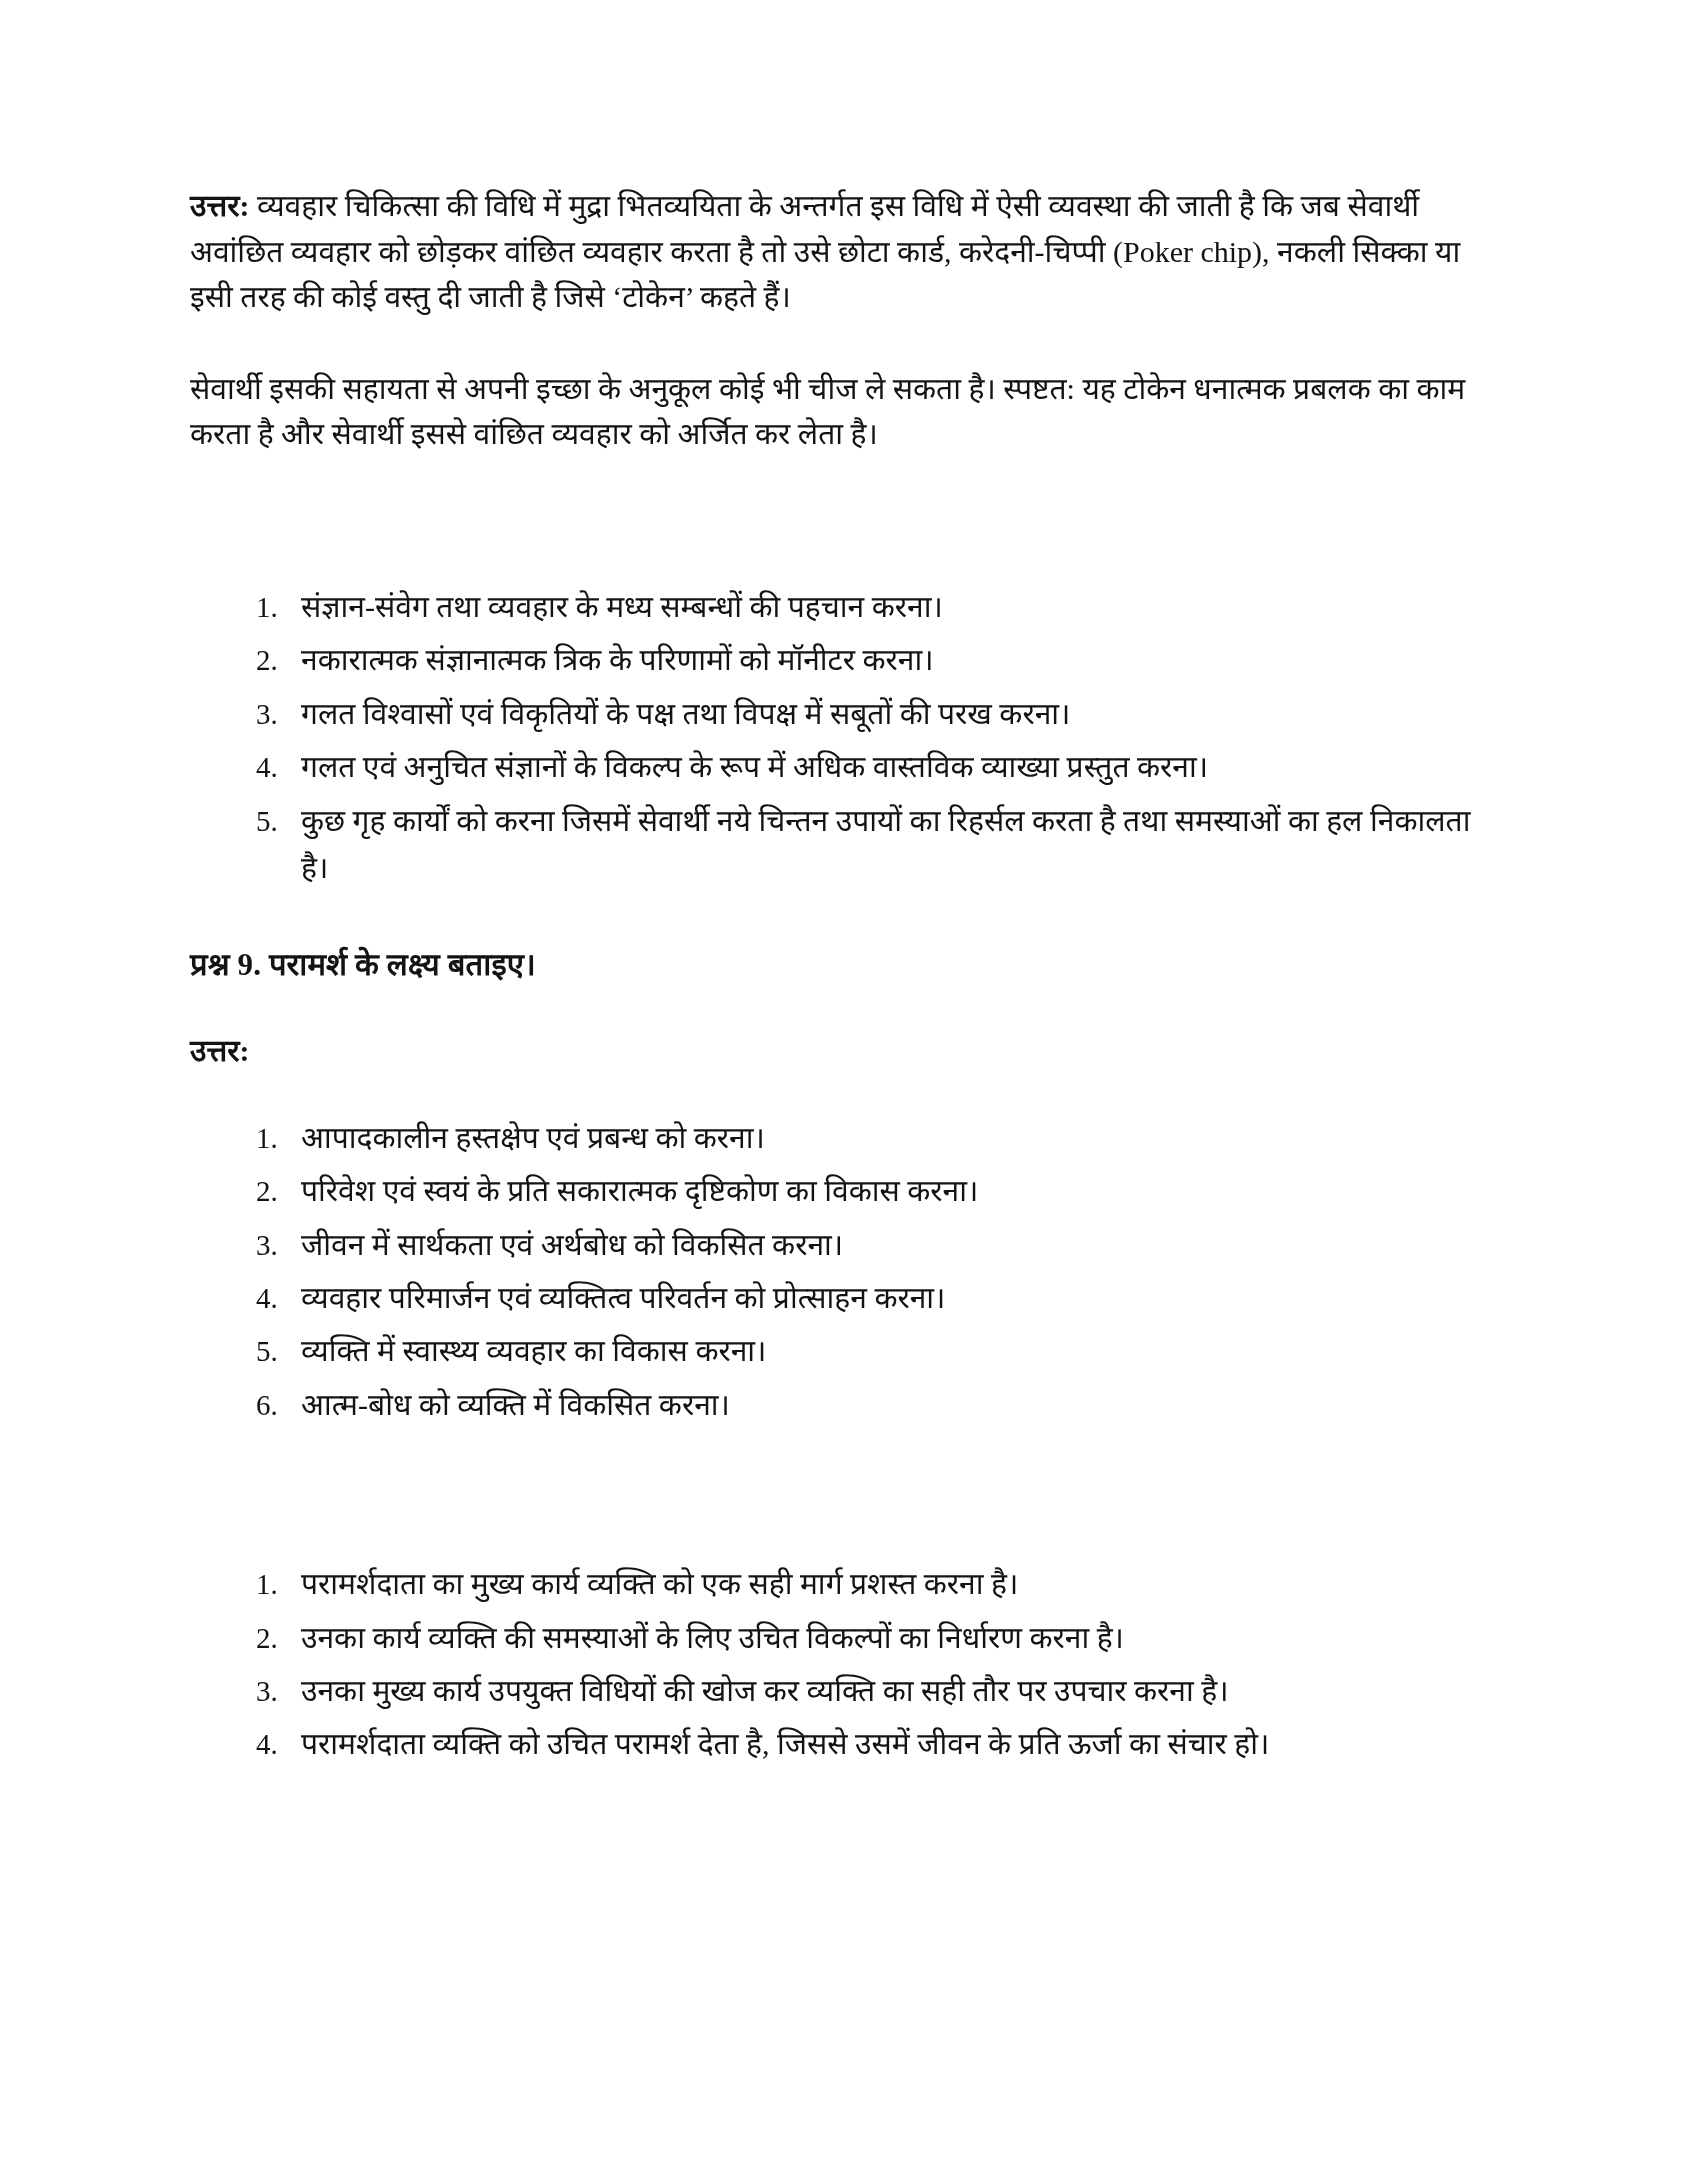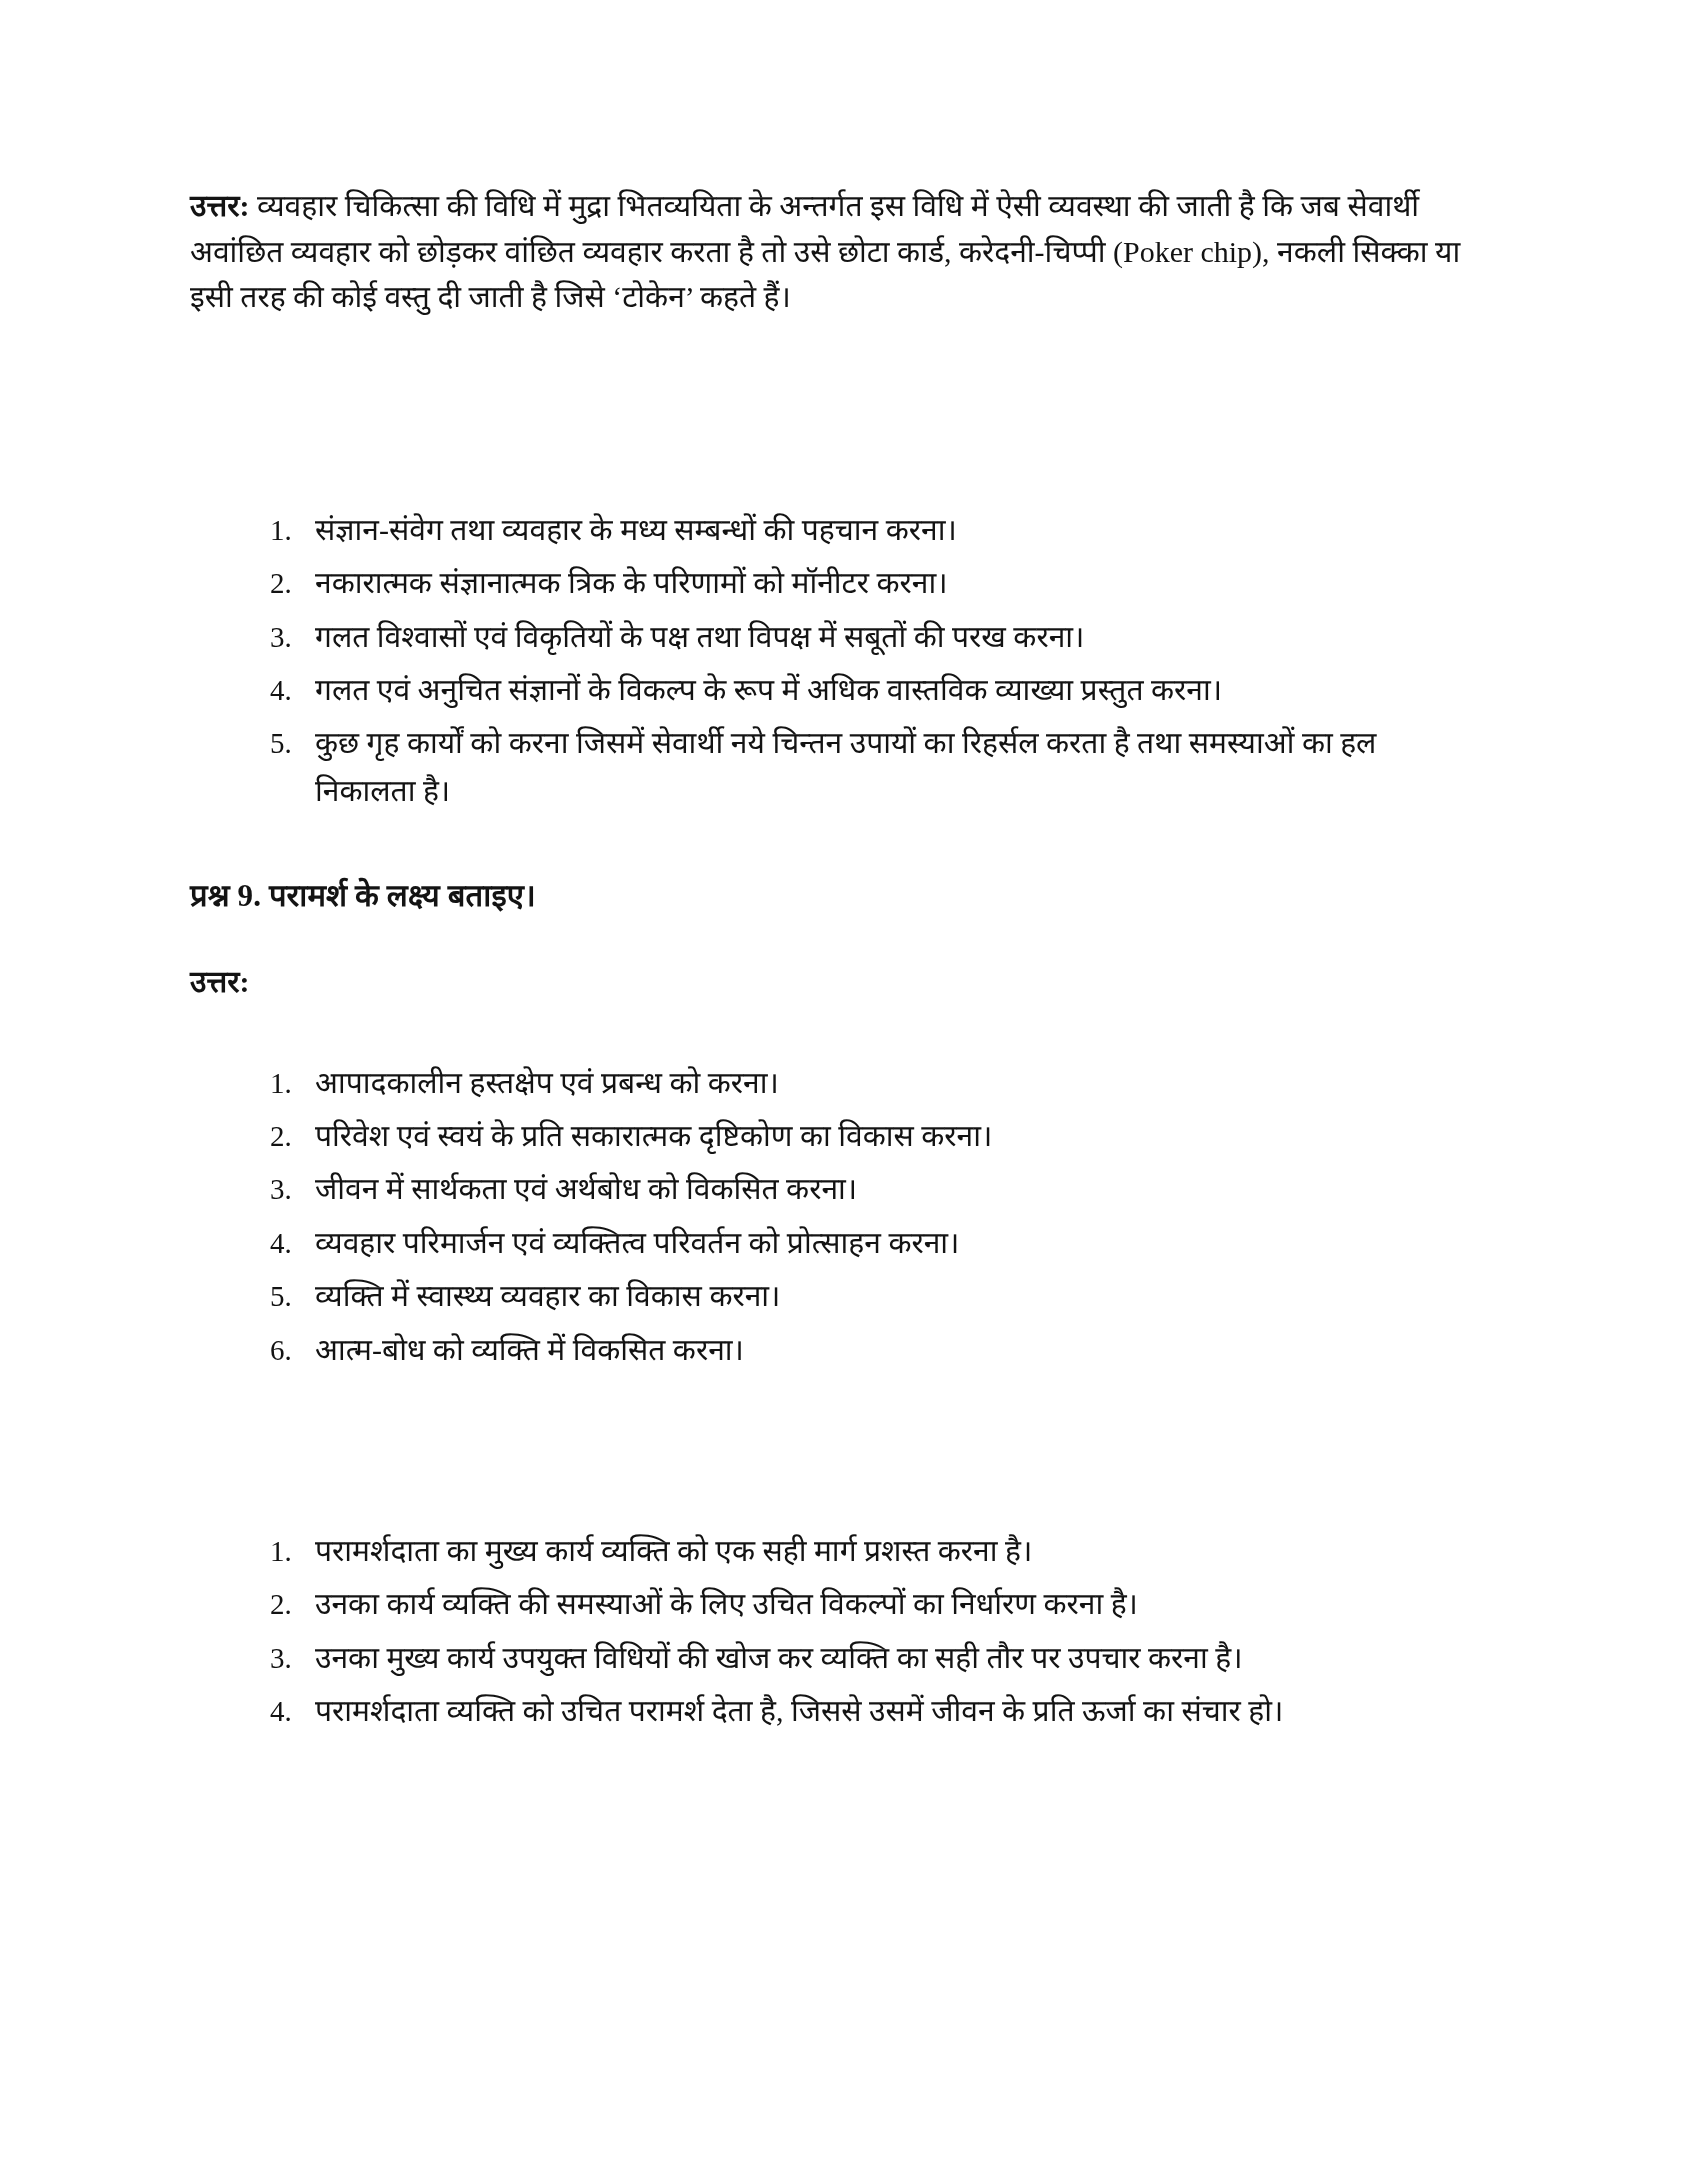--- a/index.html
+++ b/index.html
@@ -44,21 +44,21 @@
 
   h2.qheading {
     margin: 0;
     font-size: 31px;
     font-weight: bold;
     line-height: 1.45;
     letter-spacing: 0.1px;
   }
 
   ol.numlist {
-    margin: 14px;
+    margin: 0;
     padding: 0 0 0 95px;
     list-style-position: outside;
     list-style-type: decimal;
   }
   ol.numlist > li {
     font-size: 30px;
     line-height: 1.58;
     margin: 0 0 6px 0;
     padding-left: 16px;
   }
@@ -69,20 +69,21 @@
 </head>
 <body>
 
 <div class="page">
   <div class="doc-body">
 
     <p class="para"><span class="lead">उत्तर:</span><span> व्यवहार चिकित्सा की विधि में मुद्रा भितव्ययिता के अन्तर्गत इस विधि में ऐसी व्यवस्था की जाती है कि जब सेवार्थी अवांछित व्यवहार को छोड़कर वांछित व्यवहार करता है तो उसे छोटा कार्ड, करेदनी-चिप्पी (Poker chip), नकली सिक्का या इसी तरह की कोई वस्तु दी जाती है जिसे ‘टोकेन’ कहते हैं।</span></p>
 
     <div class="gap-lg"></div>
 
+    <p class="para">सेवार्थी इसकी सहायता से अपनी इच्छा के अनुकूल कोई भी चीज ले सकता है। स्पष्टत: यह टोकेन धनात्मक प्रबलक का काम करता है और सेवार्थी इससे वांछित व्यवहार को अर्जित कर लेता है।</p>
 
     <div class="gap-lg"></div>
 
 
     <div class="gap-md"></div>
 
 
     <div class="gap-md"></div>
 
     <ol class="numlist">

